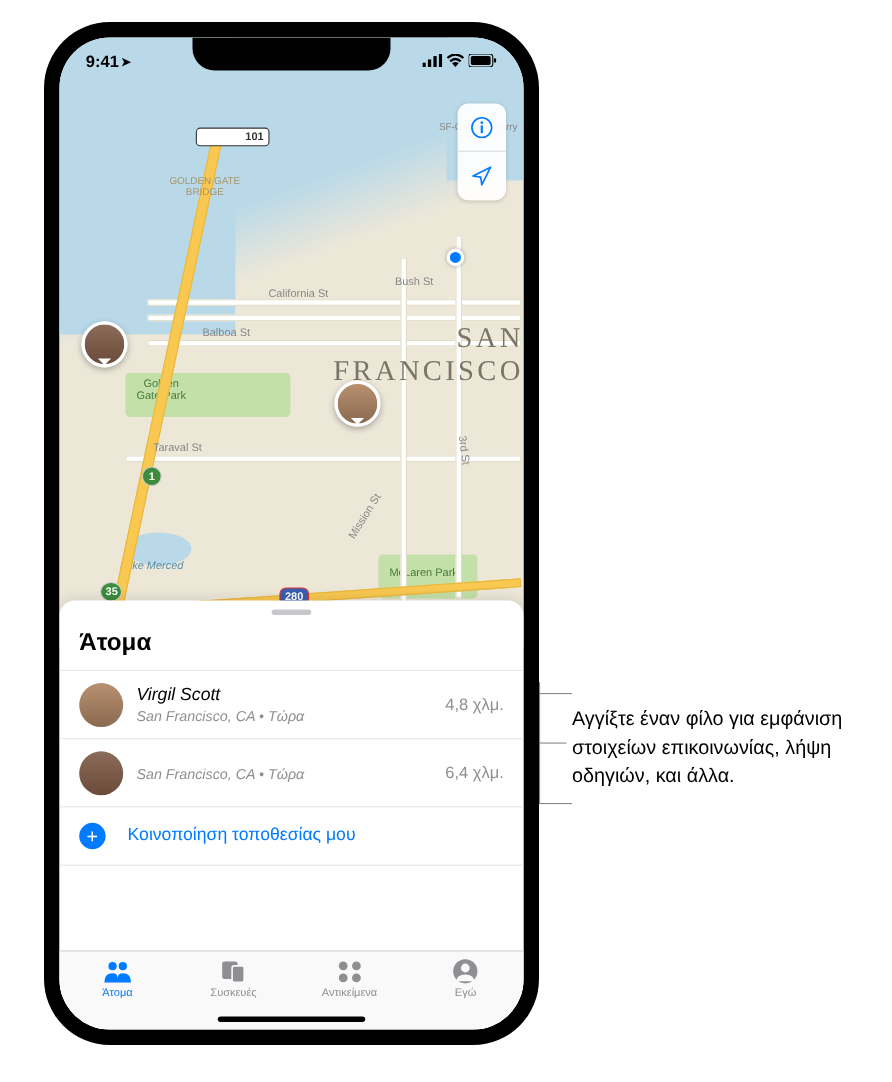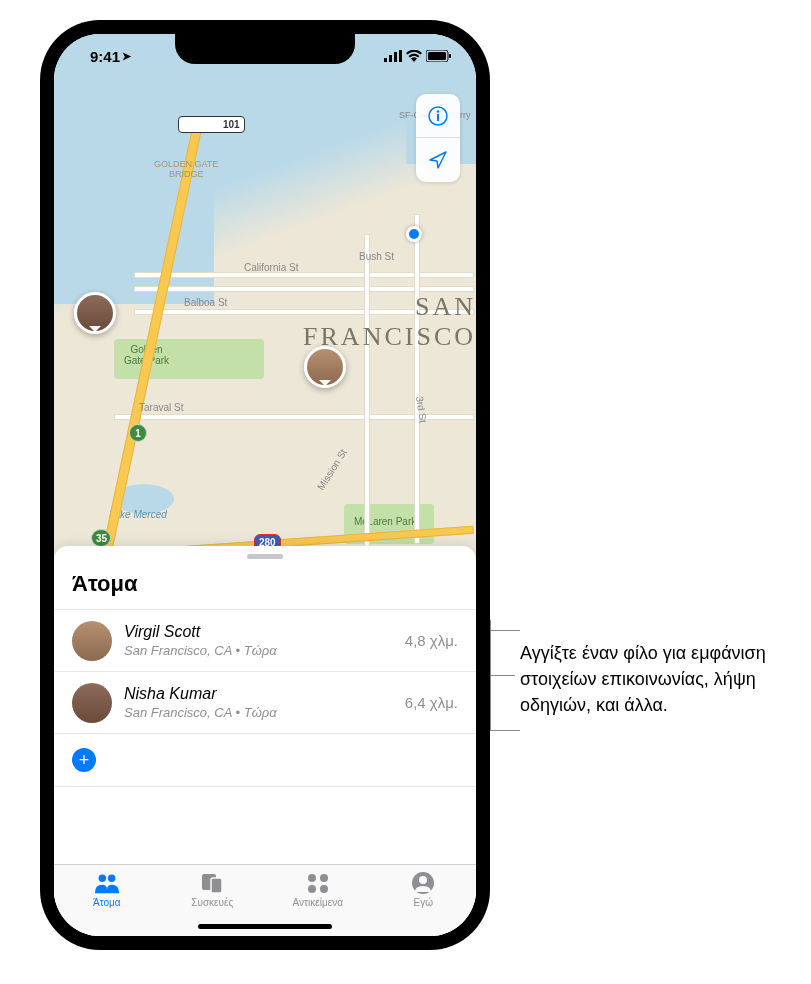--- a/index.html
+++ b/index.html
@@ -35,21 +35,21 @@
   transform: translateX(-50%);
   width: 180px;
   height: 30px;
   background: #000;
   border-radius: 0 0 20px 20px;
   z-index: 100;
 }
 .status-bar {
   position: absolute;
   top: 0;
-  left: 12px;
+  left: 0;
   right: 0;
   height: 44px;
   display: flex;
   justify-content: space-between;
   align-items: center;
   padding: 0 24px;
   z-index: 50;
   font-size: 15px;
   font-weight: 600;
 }
@@ -393,30 +393,30 @@
             <div class="item-sub">
               <span>San Francisco, CA</span><span> • </span><span>Τώρα</span>
             </div>
           </div>
           <div class="item-dist">4,8 χλμ.</div>
         </div>
 
         <div class="list-item">
           <div class="avatar" style="background:linear-gradient(#8b6b5a,#6b4a3a)"></div>
           <div class="item-body">
-            <div class="item-name">Nisha Kumar</div>
             <div class="item-sub">
               <span>San Francisco, CA</span><span> • </span><span>Τώρα</span>
             </div>
           </div>
           <div class="item-dist">6,4 χλμ.</div>
         </div>
 
         <div class="share-row">
           <div class="plus-circle">+</div>
+          <div class="share-label">Κοινοποίηση τοποθεσίας μου</div>
         </div>
       </div>
 
       <div class="tabbar">
         <div class="tab active">
           <div class="tab-icon">
             <svg width="30" height="22" viewBox="0 0 30 22">
                 <circle cx="10" cy="6" r="4" fill="#007aff"></circle>
                 <circle cx="20" cy="6" r="4" fill="#007aff"></circle>
                 <path d="M2 22 Q2 13 10 13 Q15 13 15 18 Q15 13 20 13 Q28 13 28 22 Z" fill="#007aff"></path>

